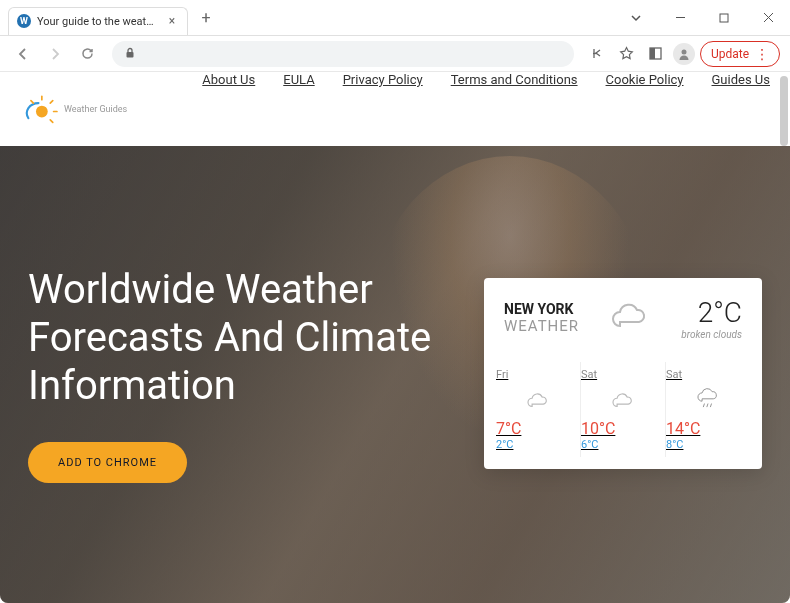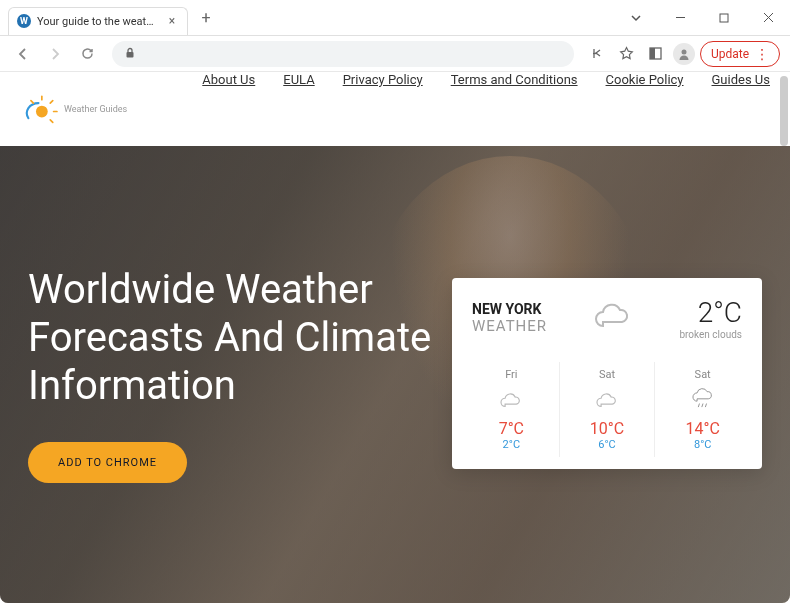--- a/index.html
+++ b/index.html
@@ -35,31 +35,31 @@
     .logo-text { font-size: 9px; color: #999; }
     .nav { margin-left: auto; display: flex; gap: 28px; }
     .nav-item { font-size: 13px; color: #333; cursor: pointer; text-decoration: underline; }
     
     .hero { height: calc(100% - 74px); position: relative; background: linear-gradient(rgba(30,35,40,0.55), rgba(30,35,40,0.55)), linear-gradient(120deg, #6b5d52 0%, #8a7560 30%, #c9a888 50%, #b89678 70%, #d4c0a8 100%); background-size: cover; display: flex; align-items: center; padding: 0 28px; overflow: hidden; }
     .hero-person { position: absolute; right: 140px; top: 10px; width: 280px; height: 320px; background: radial-gradient(ellipse at 50% 25%, rgba(230,200,180,0.35) 0%, rgba(200,150,100,0.25) 30%, transparent 60%); border-radius: 50% 50% 30% 30%; opacity: 0.8; }
     .hero-left { max-width: 440px; z-index: 2; }
     .hero-title { color: #fff; font-size: 40px; font-weight: 400; line-height: 1.2; margin-bottom: 32px; }
     .cta-btn { display: inline-block; background: #f5a623; color: #0f172a; padding: 14px 30px; border-radius: 26px; font-size: 11px; font-weight: 400; letter-spacing: 1px; cursor: pointer; }
     
-    .weather-card { position: absolute; right: 28px; top: 132px; width: 310px; background: #fff; border-radius: 4px; box-shadow: 0 4px 20px rgba(0,0,0,0.15); z-index: 3; padding: 18px 12px 12px; }
+    .weather-card { position: absolute; right: 28px; top: 132px; width: 278px; background: #fff; border-radius: 4px; box-shadow: 0 4px 20px rgba(0,0,0,0.15); z-index: 3; padding: 18px 12px 12px; }
     .wc-top { display: flex; align-items: center; justify-content: space-between; padding: 0 8px 14px; }
     .wc-loc { }
     .wc-city { font-size: 14px; font-weight: 700; color: #222; }
     .wc-sub { font-size: 15px; color: #999; letter-spacing: 1px; }
     .wc-cloud { width: 44px; height: 44px; }
     .wc-now { text-align: right; }
     .wc-temp { font-size: 28px; font-weight: 300; color: #222; }
-    .wc-cond { font-size: 10px; color: #999; }
+    .wc-cond { font-size: 10px; color: #999; font-style: italic; }
     .wc-days { display: flex; padding-top: 8px; }
-    .wc-day { flex: 1; text-align: center; border-right: 1px solid #eee; padding: 6px 0; }
+    .wc-day { flex: 1; border-right: 1px solid #eee; padding: 6px 0; text-decoration: underline; }
     .wc-day:last-child { border-right: none; }
     .wc-dname { font-size: 11px; color: #888; margin-bottom: 6px; }
     .wc-dicon { height: 26px; display: flex; align-items: center; justify-content: center; margin-bottom: 6px; }
     .wc-hi { font-size: 16px; color: #e74c3c; }
     .wc-lo { font-size: 11px; color: #3498db; }
     
     .cloud-svg { stroke: #bbb; stroke-width: 2; fill: none; }
     .rain-svg { stroke: #888; stroke-width: 1.5; fill: none; }
   </style>
 </head>

